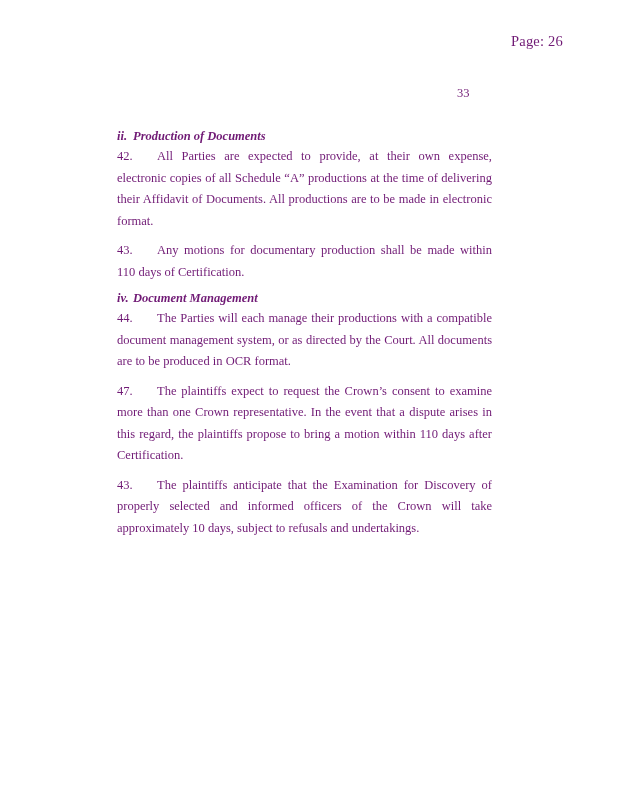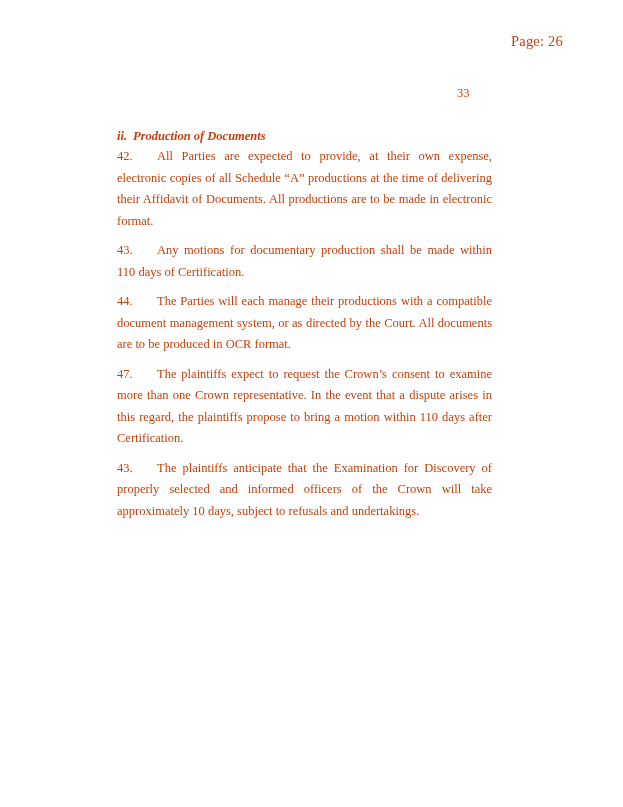--- a/index.html
+++ b/index.html
@@ -7,21 +7,21 @@
     padding: 0;
     background: #ffffff;
   }
   .page {
     position: relative;
     width: 623px;
     height: 807px;
     background: #ffffff;
     overflow: hidden;
     font-family: "Liberation Serif", "DejaVu Serif", serif;
-    color: #c2410c;
+    color: #701a75;
   }
   .viewer-page-label {
     position: absolute;
     top: 33px;
     left: 511px;
     font-size: 14.5px;
     letter-spacing: 0.2px;
     white-space: nowrap;
   }
   .doc-page-number {
@@ -86,20 +86,23 @@
 
     <p class="para">
       <span class="p-num">42.</span><span>All Parties are expected to provide, at their own expense, electronic copies of all Schedule “A” productions at the time of delivering their Affidavit of Documents. All productions are to be made in electronic format.</span>
     </p>
 
 
     <p class="para">
       <span class="p-num">43.</span><span>Any motions for documentary production shall be made within 110 days of Certification.</span>
     </p>
 
+    <div class="subheading">
+      <span class="h-label">iv.</span><span>Document Management</span>
+    </div>
 
     <p class="para">
       <span class="p-num">44.</span><span>The Parties will each manage their productions with a compatible document management system, or as directed by the Court. All documents are to be produced in OCR format.</span>
     </p>
 
 
 
 
     <p class="para">
       <span class="p-num">47.</span><span>The plaintiffs expect to request the Crown’s consent to examine more than one Crown representative. In the event that a dispute arises in this regard, the plaintiffs propose to bring a motion within 110 days after Certification.</span>

